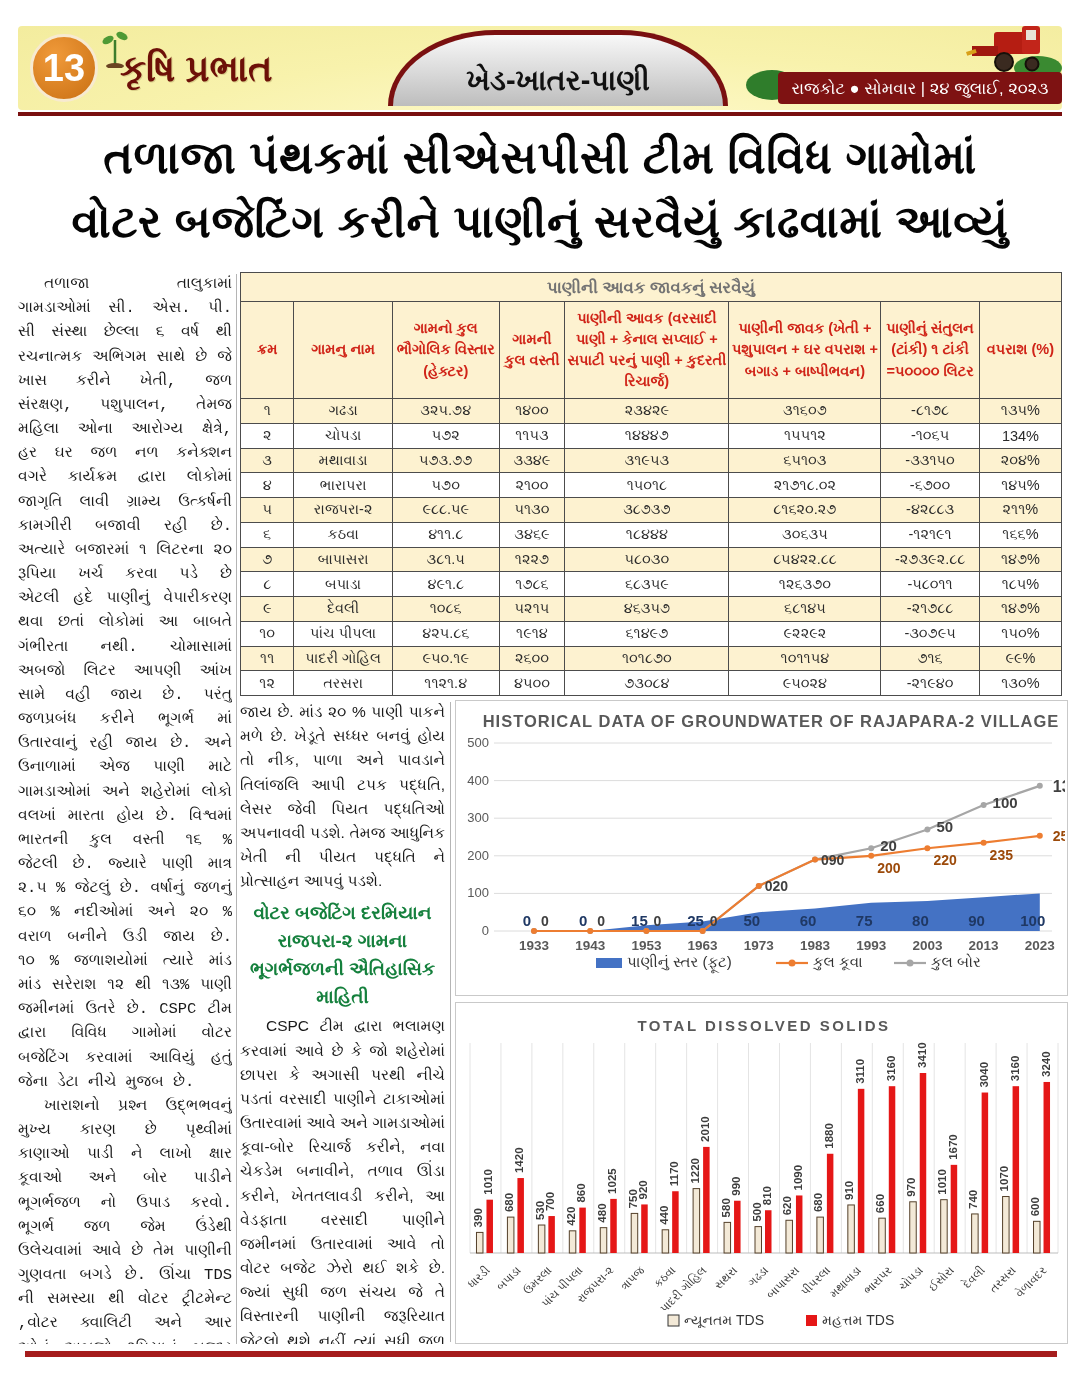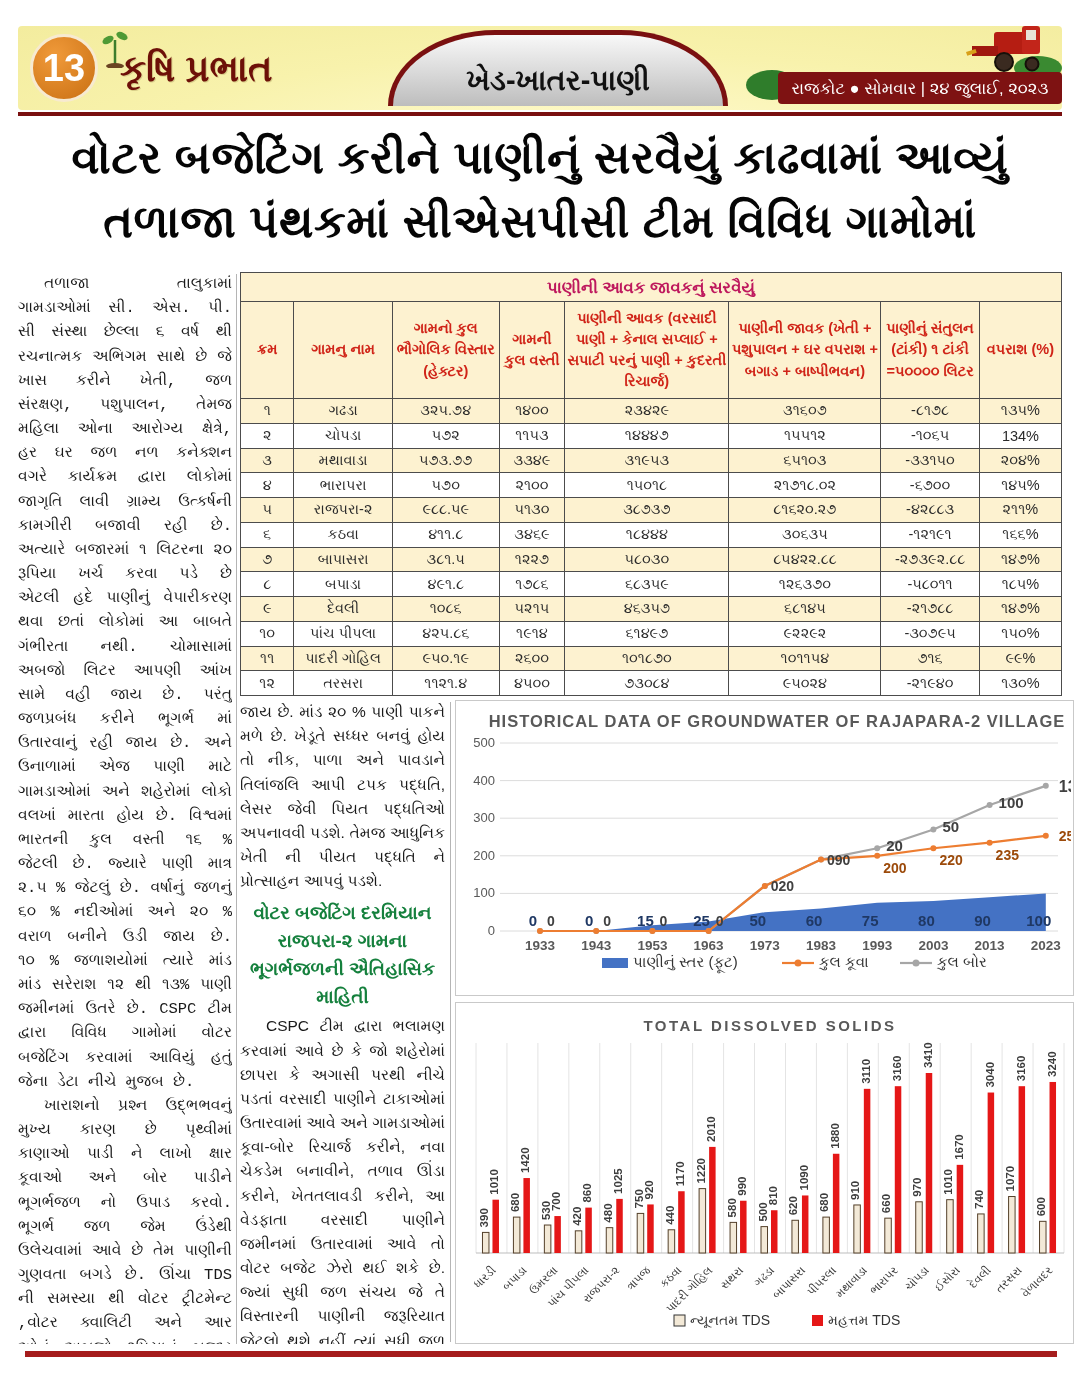--- a/index.html
+++ b/index.html
@@ -59,26 +59,26 @@
     margin:6px 0 4px 0;
   }
   .col-divider{position:absolute;width:1px;background:#b5b5b5;}
   
   .water-table-wrap{position:absolute;left:240px;top:272px;width:822px;height:424px;}
   table.water{border-collapse:collapse;width:100%;height:100%;table-layout:fixed;}
   table.water td,table.water th{
     border:1.6px solid #4c4c4c;text-align:center;vertical-align:middle;
     font-size:14.5px;color:#2b2b2b;padding:0 2px;overflow:hidden;
   }
-  table.water .ttl{background:#fdf2d0;color:#be185d;font-weight:bold;font-size:16.5px;height:28px;}
+  table.water .ttl{background:#fdf2d0;color:#737373;font-weight:bold;font-size:16.5px;height:28px;}
   table.water th{background:#fdf2d0;color:#d02418;font-weight:bold;font-size:14.5px;line-height:1.45;height:96px;}
   table.water tr.odd td{background:#fdf2d0;}
   table.water tr.even td{background:#ffffff;}
   
-  .chart-box{position:absolute;background:#ffffff;border:1px solid #c9c9c9;padding-left:6px;}
+  .chart-box{position:absolute;background:#ffffff;border:1px solid #c9c9c9;}
   #line-chart-box{left:455px;top:700px;width:611px;height:294px;}
   #bar-chart-box{left:455px;top:1002px;width:611px;height:340px;}
   .bottom-rule{position:absolute;left:25px;top:1351px;width:1032px;height:6px;background:#a51d1d;}
   svg text{font-family:"Liberation Sans","DejaVu Sans",sans-serif;}
 </style>
 </head>
 <body>
 
 <div>
 
@@ -107,22 +107,22 @@
         <circle cx="40" cy="40" r="9" fill="#3a2a20" stroke="#151009" stroke-width="2"></circle>
         <circle cx="68" cy="42" r="6.5" fill="#3a2a20" stroke="#151009" stroke-width="2"></circle>
         <rect x="2" y="30" width="10" height="4" fill="#d8a019" transform="rotate(-18 2 30)"></rect>
       </svg>
     </span>
     <div class="date-bar">રાજકોટ ● સોમવાર | ૨૪ જુલાઈ, ૨૦૨૩</div>
   </div>
   <div class="header-rule"></div>
 
   <div class="headline">
+    <div class="hl">તળાજા પંથકમાં સીએસપીસી ટીમ વિવિધ ગામોમાં</div>
     <div class="hl">વોટર બજેટિંગ કરીને પાણીનું સરવૈયું કાઢવામાં આવ્યું</div>
-    <div class="hl">તળાજા પંથકમાં સીએસપીસી ટીમ વિવિધ ગામોમાં</div>
   </div>
 
   <div class="left-col" id="left-col">
       <p>તળાજા તાલુકામાં ગામડાઓમાં સી. એસ. પી. સી સંસ્થા છેલ્લા ૬ વર્ષ થી રચનાત્મક અભિગમ સાથે છે જે ખાસ કરીને ખેતી, જળ સંરક્ષણ, પશુપાલન, તેમજ મહિલા ઓના આરોગ્ય ક્ષેત્રે, હર ઘર જળ નળ કનેક્શન વગરે કાર્યક્રમ દ્વારા લોકોમાં જાગૃતિ લાવી ગ્રામ્ય ઉત્કર્ષની કામગીરી બજાવી રહી છે. અત્યારે બજારમાં ૧ લિટરના ૨૦ રૂપિયા ખર્ચ કરવા પડે છે એટલી હદે પાણીનું વેપારીકરણ થવા છતાં લોકોમાં આ બાબતે ગંભીરતા નથી. ચોમાસામાં અબજો લિટર આપણી આંખ સામે વહી જાય છે. પરંતુ જળપ્રબંધ કરીને ભૂગર્ભ માં ઉતારવાનું રહી જાય છે. અને ઉનાળામાં એજ પાણી માટે ગામડાઓમાં અને શહેરોમાં લોકો વલખાં મારતા હોય છે. વિશ્વમાં ભારતની કુલ વસ્તી ૧૬ % જેટલી છે. જ્યારે પાણી માત્ર ૨.૫ % જેટલું છે. વર્ષાનું જળનું ૬૦ % નદીઓમાં અને ૨૦ % વરાળ બનીને ઉડી જાય છે. ૧૦ % જળાશયોમાં ત્યારે માંડ માંડ સરેરાશ ૧૨ થી ૧૩% પાણી જમીનમાં ઉતરે છે. CSPC ટીમ દ્વારા વિવિધ ગામોમાં વોટર બજેટિંગ કરવામાં આવિયું હતું જેના ડેટા નીચે મુજબ છે.</p>
       <p>ખારાશનો પ્રશ્ન ઉદ્ભભવનું મુખ્ય કારણ છે પૃથ્વીમાં કાણાઓ પાડી ને લાખો ક્ષાર કૂવાઓ અને બોર પાડીને ભૂગર્ભજળ નો ઉપાડ કરવો. ભૂગર્ભ જળ જેમ ઉંડેથી ઉલેચવામાં આવે છે તેમ પાણીની ગુણવતા બગડે છે. ઊંચા TDS ની સમસ્યા થી વોટર ટ્રીટમેન્ટ ,વોટર ક્વાલિટી અને આર ઓનું અબજો રૂપિયાનું બજાર ઊભું થયું છે. આર ઓમાં જેટલું પાણી શુદ્ધ થાય છે એટલું જ પાણી વેડફાય પણ છે. CSPC ટીમ દ્વારા વિવિધ ગામોમાં કૂવાના પાણીના TDS પરીણામો નીચે મુજબ છે.</p>
     </div>
 
   <div class="col-divider" style="left:236px;top:274px;height:1070px;"></div>
   <div class="col-divider" style="left:450px;top:702px;height:640px;"></div>
 

